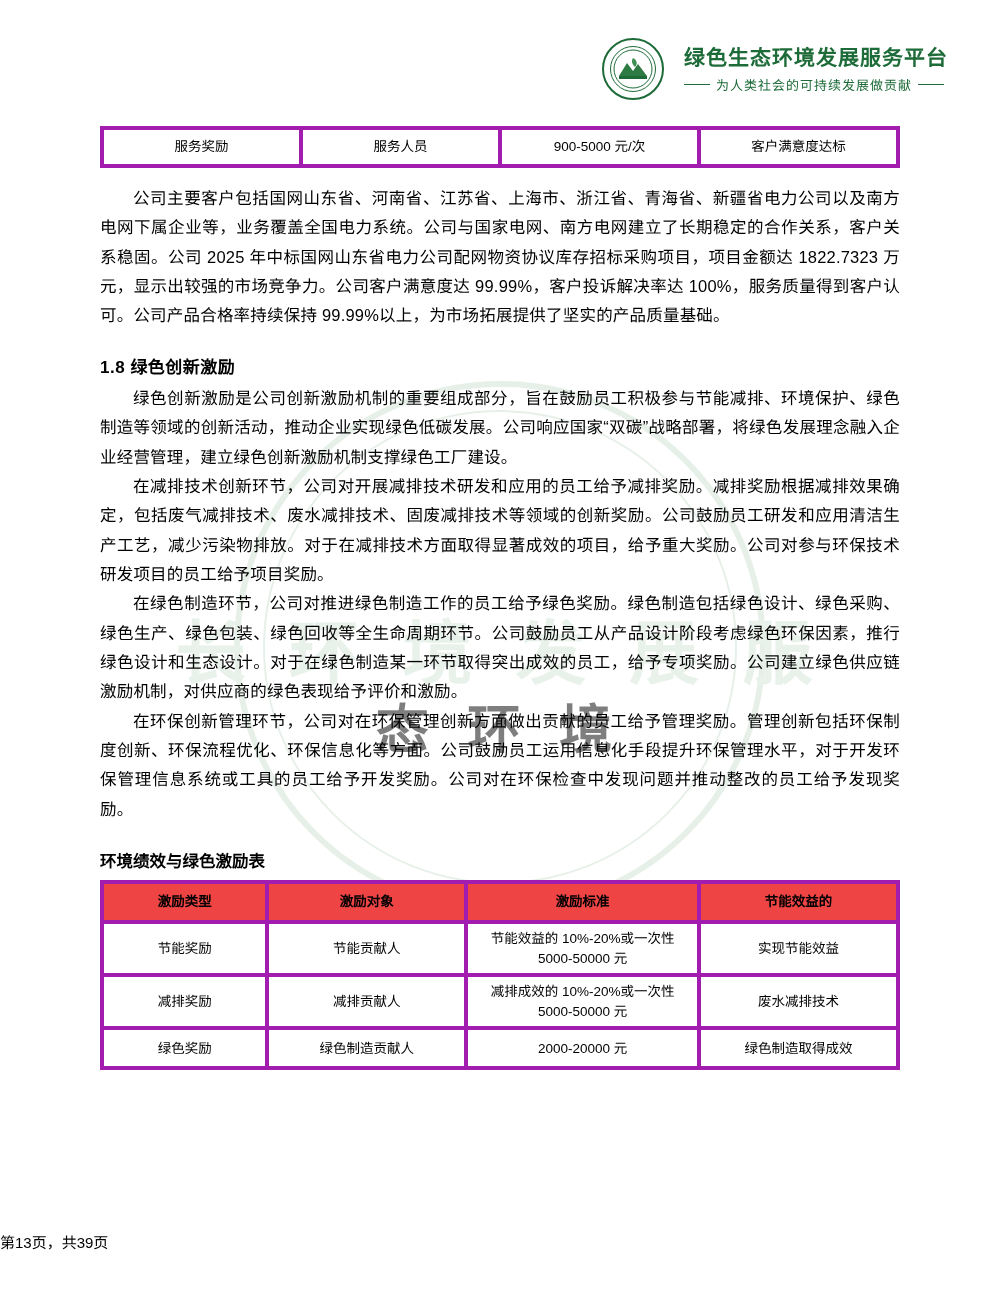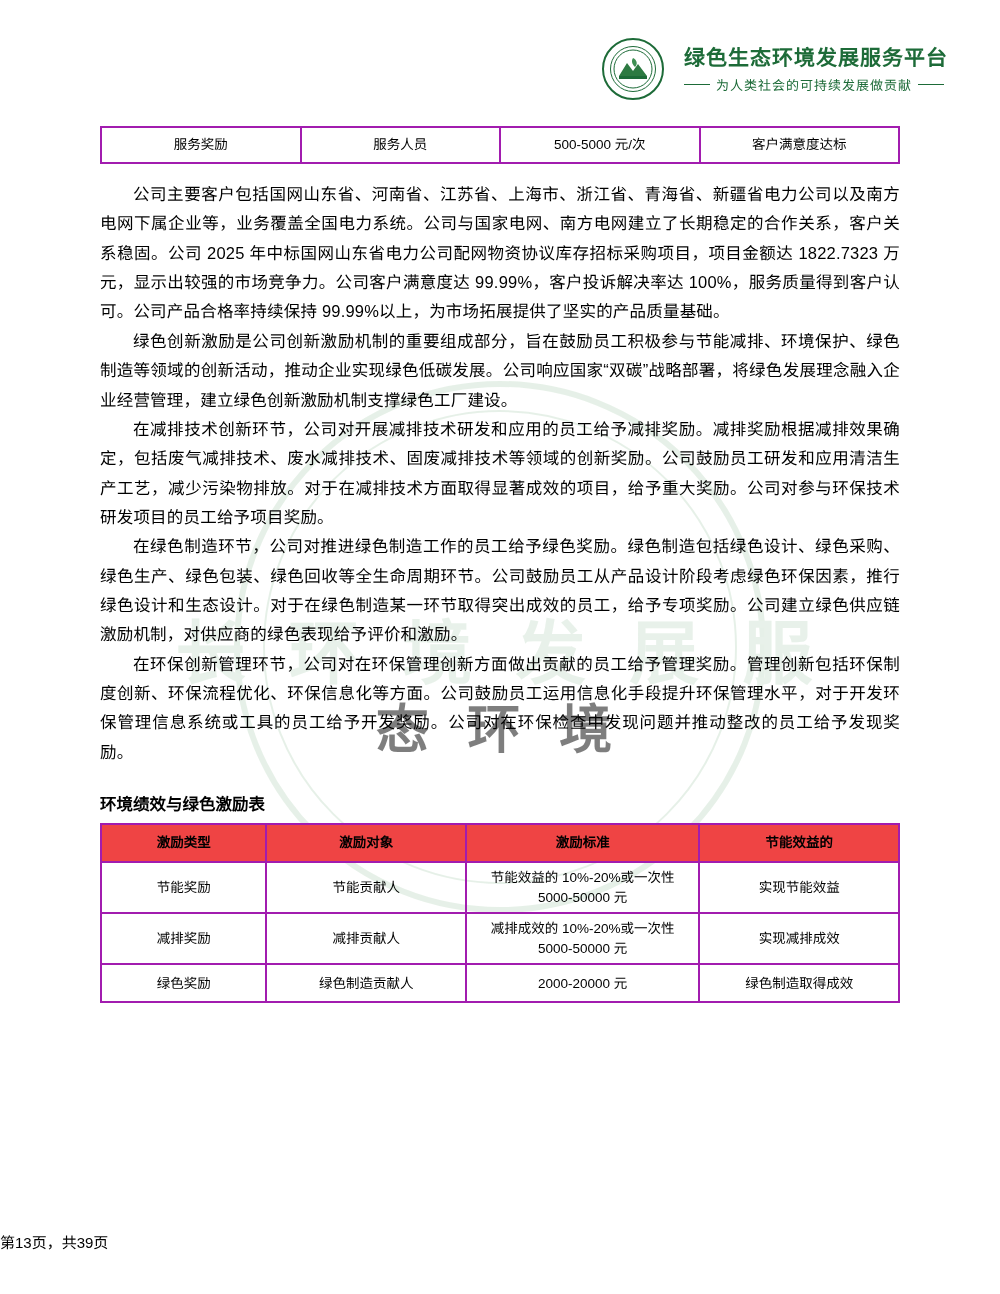--- a/index.html
+++ b/index.html
@@ -126,21 +126,21 @@
     right: 100px;
     top: 126px;
     z-index: 2;
   }
   table.doc-table {
     width: 100%;
     border-collapse: collapse;
     table-layout: fixed;
   }
   table.doc-table td, table.doc-table th {
-    border: 2px solid #a21caf;
+    border: 4px solid #a21caf;
     font-size: 13.5px;
     text-align: center;
     padding: 5px 16px;
     line-height: 1.45;
     font-weight: normal;
     background: transparent;
   }
   table.top-table td { height: 24px; }
   p.para {
     font-size: 16.5px;
@@ -210,30 +210,34 @@
     </div>
   </div>
 
   <div class="content">
 
     <table class="doc-table top-table">
       <tbody>
         <tr>
           <td style="width:25%">服务奖励</td>
           <td style="width:25%">服务人员</td>
-          <td style="width:25%">500-5000 元/次</td>
+          <td style="width:25%">900-5000 元/次</td>
           <td style="width:25%">客户满意度达标</td>
         </tr>
       </tbody>
     </table>
 
     <div class="para-block" style="margin-top:16px;">
       <p class="para">公司主要客户包括国网山东省、河南省、江苏省、上海市、浙江省、青海省、新疆省电力公司以及南方电网下属企业等，业务覆盖全国电力系统。公司与国家电网、南方电网建立了长期稳定的合作关系，客户关系稳固。公司 2025 年中标国网山东省电力公司配网物资协议库存招标采购项目，项目金额达 1822.7323 万元，显示出较强的市场竞争力。公司客户满意度达 99.99%，客户投诉解决率达 100%，服务质量得到客户认可。公司产品合格率持续保持 99.99%以上，为市场拓展提供了坚实的产品质量基础。</p>
     </div>
 
+    <h2 class="section-title">
+      <span>1.8</span>
+      <span>绿色创新激励</span>
+    </h2>
 
     <p class="para">绿色创新激励是公司创新激励机制的重要组成部分，旨在鼓励员工积极参与节能减排、环境保护、绿色制造等领域的创新活动，推动企业实现绿色低碳发展。公司响应国家“双碳”战略部署，将绿色发展理念融入企业经营管理，建立绿色创新激励机制支撑绿色工厂建设。</p>
     <p class="para">在减排技术创新环节，公司对开展减排技术研发和应用的员工给予减排奖励。减排奖励根据减排效果确定，包括废气减排技术、废水减排技术、固废减排技术等领域的创新奖励。公司鼓励员工研发和应用清洁生产工艺，减少污染物排放。对于在减排技术方面取得显著成效的项目，给予重大奖励。公司对参与环保技术研发项目的员工给予项目奖励。</p>
     <p class="para">在绿色制造环节，公司对推进绿色制造工作的员工给予绿色奖励。绿色制造包括绿色设计、绿色采购、绿色生产、绿色包装、绿色回收等全生命周期环节。公司鼓励员工从产品设计阶段考虑绿色环保因素，推行绿色设计和生态设计。对于在绿色制造某一环节取得突出成效的员工，给予专项奖励。公司建立绿色供应链激励机制，对供应商的绿色表现给予评价和激励。</p>
     <p class="para">在环保创新管理环节，公司对在环保管理创新方面做出贡献的员工给予管理奖励。管理创新包括环保制度创新、环保流程优化、环保信息化等方面。公司鼓励员工运用信息化手段提升环保管理水平，对于开发环保管理信息系统或工具的员工给予开发奖励。公司对在环保检查中发现问题并推动整改的员工给予发现奖励。</p>
 
     <h3 class="table-title">环境绩效与绿色激励表</h3>
 
     <table class="doc-table metrics-table">
       <thead>
@@ -250,21 +254,21 @@
           <td>节能贡献人</td>
           <td style="white-space:pre-line">节能效益的 10%-20%或一次性
 5000-50000 元</td>
           <td>实现节能效益</td>
         </tr>
         <tr>
           <td>减排奖励</td>
           <td>减排贡献人</td>
           <td style="white-space:pre-line">减排成效的 10%-20%或一次性
 5000-50000 元</td>
-          <td>实现减排成效</td>
+          <td>废水减排技术</td>
         </tr>
         <tr>
           <td>绿色奖励</td>
           <td>绿色制造贡献人</td>
           <td style="white-space:pre-line">2000-20000 元</td>
           <td>绿色制造取得成效</td>
         </tr>
       </tbody>
     </table>
   </div>

